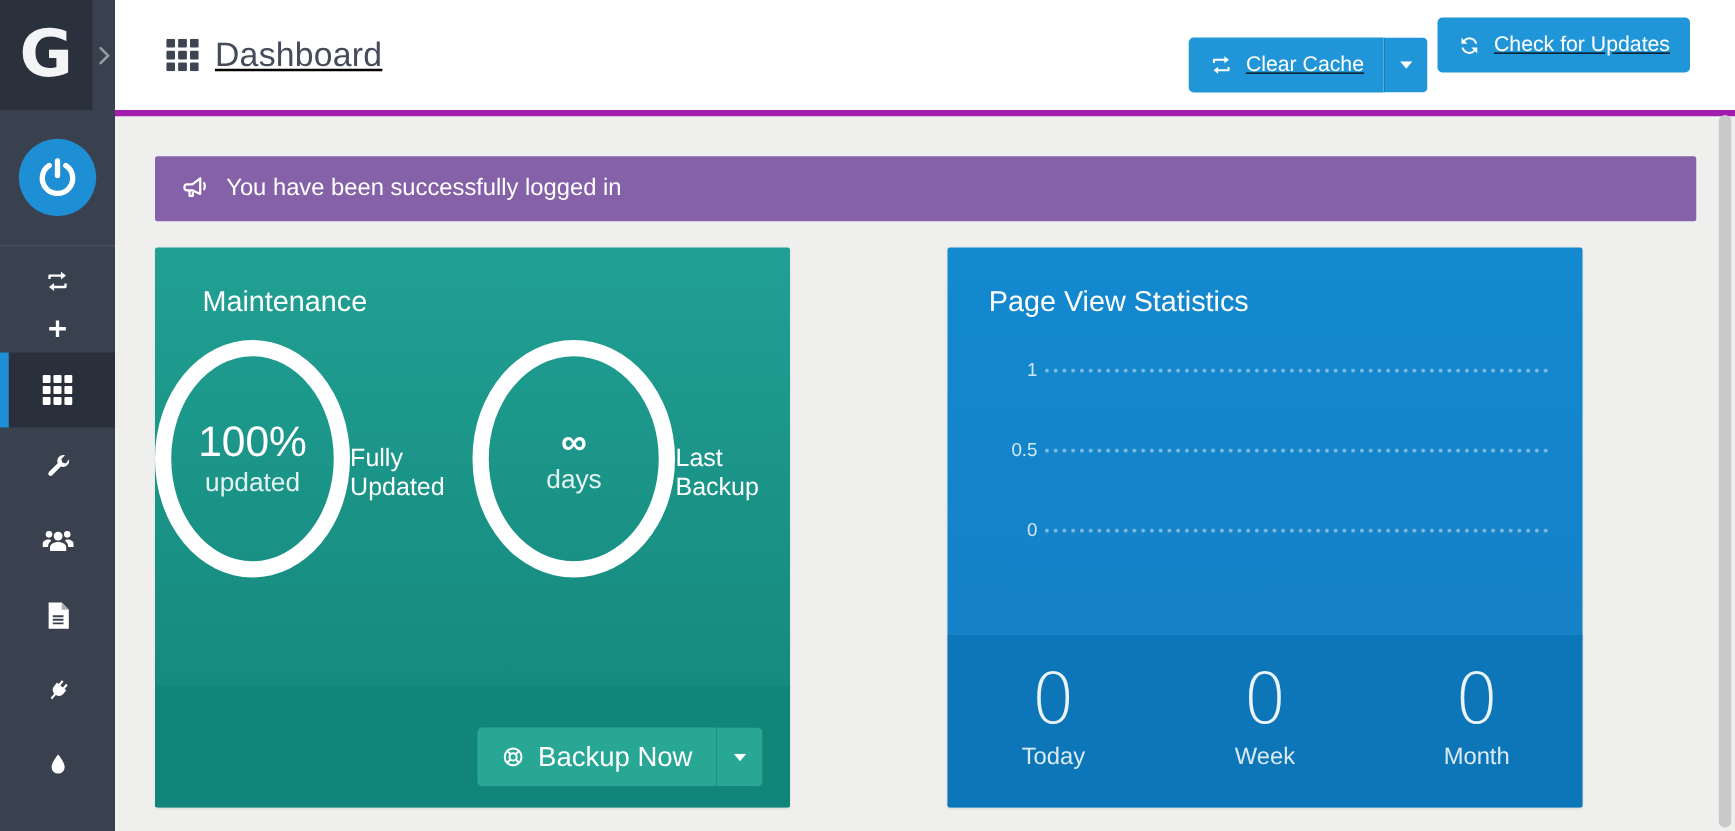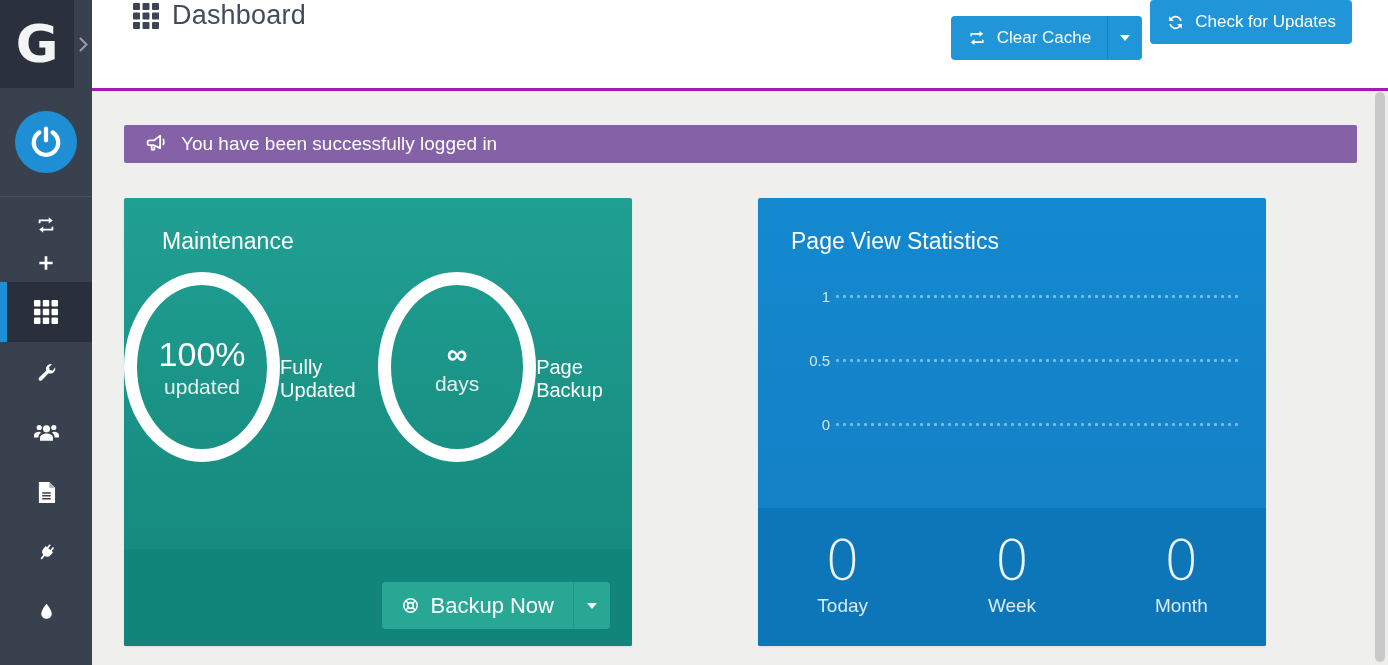--- a/index.html
+++ b/index.html
@@ -15,31 +15,31 @@
   .logo-g{color:#f3f4f6;font-size:52px;font-weight:600;line-height:1;font-family:"DejaVu Sans",sans-serif;}
   .collapse{flex:1;display:flex;align-items:center;justify-content:center;cursor:pointer;}
   .avatar-sec{height:108px;display:flex;align-items:center;justify-content:center;border-bottom:1px solid rgba(255,255,255,.09);}
   .power-btn{width:62px;height:62px;border-radius:50%;background:#1f8fd5;border:none;display:flex;align-items:center;justify-content:center;cursor:pointer;padding:0;}
   .quick{padding-top:9px;}
   .s-item{height:38px;display:flex;align-items:center;justify-content:center;color:#fff;cursor:pointer;position:relative;}
   .menu .s-item{height:60px;}
   .s-item.active{background:#2a303b;}
   .active-bar{position:absolute;left:0;top:0;bottom:0;width:7px;background:#1f8fd5;}
   
-  .topbar{position:absolute;left:92px;right:0;top:0;height:88px;background:#fff;border-bottom:3px solid #a21caf;display:flex;align-items:flex-start;z-index:2;}
+  .topbar{position:absolute;left:92px;right:0;top:0;height:88px;background:#fff;border-bottom:5px solid #a21caf;display:flex;align-items:center;z-index:2;text-decoration:underline;}
   .page-title{display:flex;align-items:center;gap:13px;margin-left:41px;}
   .page-title h1{font-size:27px;font-weight:400;margin:0;color:#454c59;letter-spacing:.2px;}
   .actions{margin-left:auto;margin-right:36px;display:flex;gap:8px;}
   .btn{background:#2095d8;color:#fff;border:none;height:44px;display:flex;align-items:center;font-size:17px;font-family:"Liberation Sans",sans-serif;border-radius:4px;padding:0 16px;gap:10px;cursor:pointer;}
   .split{display:flex;margin-top:16px;}
   .split .btn.main{border-radius:4px 0 0 4px;}
   .split .btn.caret{border-radius:0 4px 4px 0;padding:0 12px;border-left:1px solid rgba(0,0,0,.14);}
   
   .content{position:absolute;left:92px;top:88px;right:0;bottom:0;background:#efefed;}
-  .alert{position:absolute;left:32px;top:37px;width:1233px;height:38px;background:#8561a8;border-radius:2px;display:flex;align-items:center;color:#fff;font-size:19px;padding-left:21px;gap:13px;box-sizing:border-box;}
+  .alert{position:absolute;left:32px;top:37px;width:1233px;height:52px;background:#8561a8;border-radius:2px;display:flex;align-items:center;color:#fff;font-size:19px;padding-left:21px;gap:13px;box-sizing:border-box;}
   .panel{position:absolute;top:110px;height:448px;border-radius:2px;overflow:hidden;box-shadow:0 1px 2px rgba(0,0,0,.08);}
   .panel h2{margin:0;padding:30px 0 0 38px;font-size:23px;font-weight:400;color:#fff;}
   .panel-footer{position:absolute;left:0;right:0;bottom:0;}
   
   .panel.teal{left:32px;width:508px;background:linear-gradient(180deg,#20a093 0%,#168a7e 78%);}
   .circles{display:flex;margin-top:17px;}
   .circle-col{width:50%;display:flex;flex-direction:row;align-items:center;}
   .ring{width:164px;height:164px;border:13px solid #fff;border-radius:50%;display:flex;flex-direction:column;align-items:center;justify-content:center;color:#fff;}
   .ring .val{font-size:34px;line-height:1.15;}
   .ring .val.inf{font-size:29px;font-weight:700;}
@@ -242,21 +242,21 @@
           <div class="val">100%</div>
           <div class="cap">updated</div>
         </div>
         <div class="clabel">Fully Updated</div>
       </div>
       <div class="circle-col">
         <div class="ring">
           <div class="val inf">∞</div>
           <div class="cap">days</div>
         </div>
-        <div class="clabel">Page Backup</div>
+        <div class="clabel">Last Backup</div>
       </div>
     </div>
     <footer class="panel-footer">
       <div class="split">
         <button class="btn teal-btn main">
           <span>
             <svg width="19" height="19" viewBox="0 0 24 24" fill="none" stroke="#fff" stroke-width="2">
                 <circle cx="12" cy="12" r="8.5"></circle>
                 <circle cx="12" cy="12" r="3.6"></circle>
                 <path d="M6 6l3.4 3.4M18 6l-3.4 3.4M6 18l3.4-3.4M18 18l-3.4-3.4"></path>

